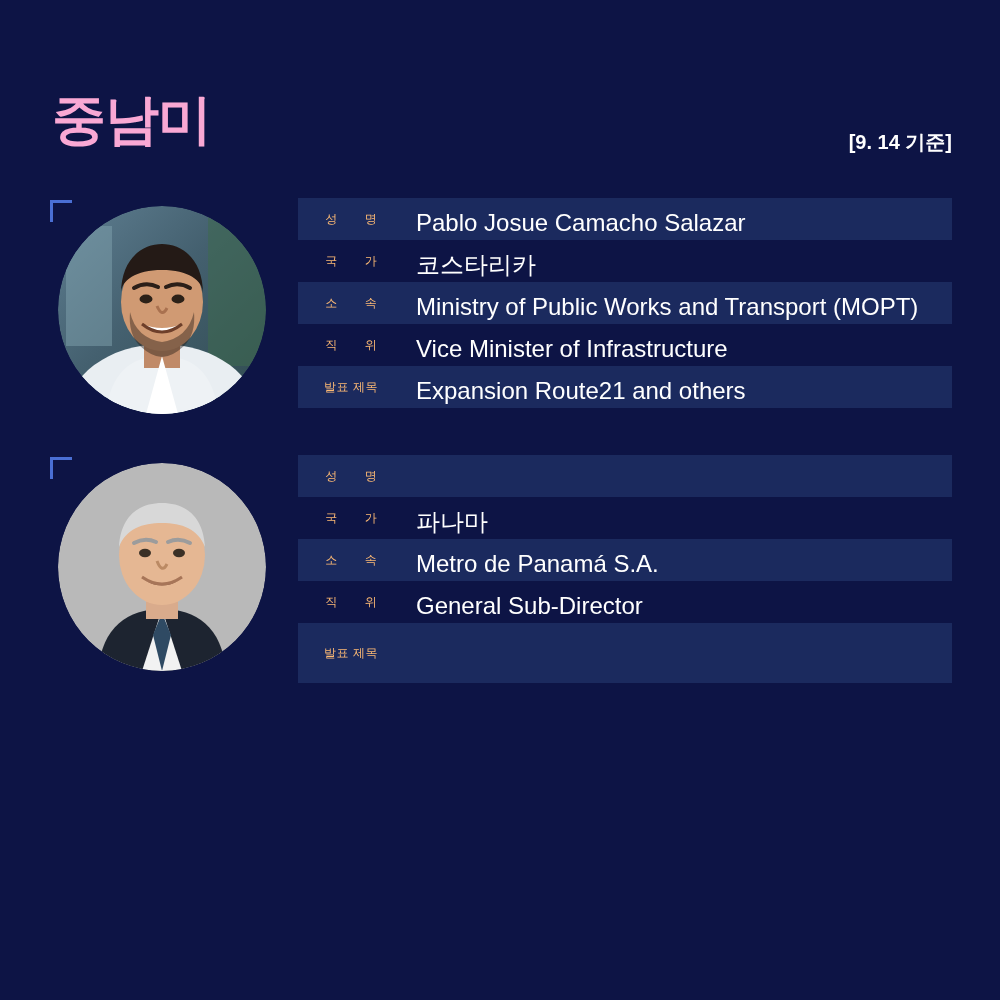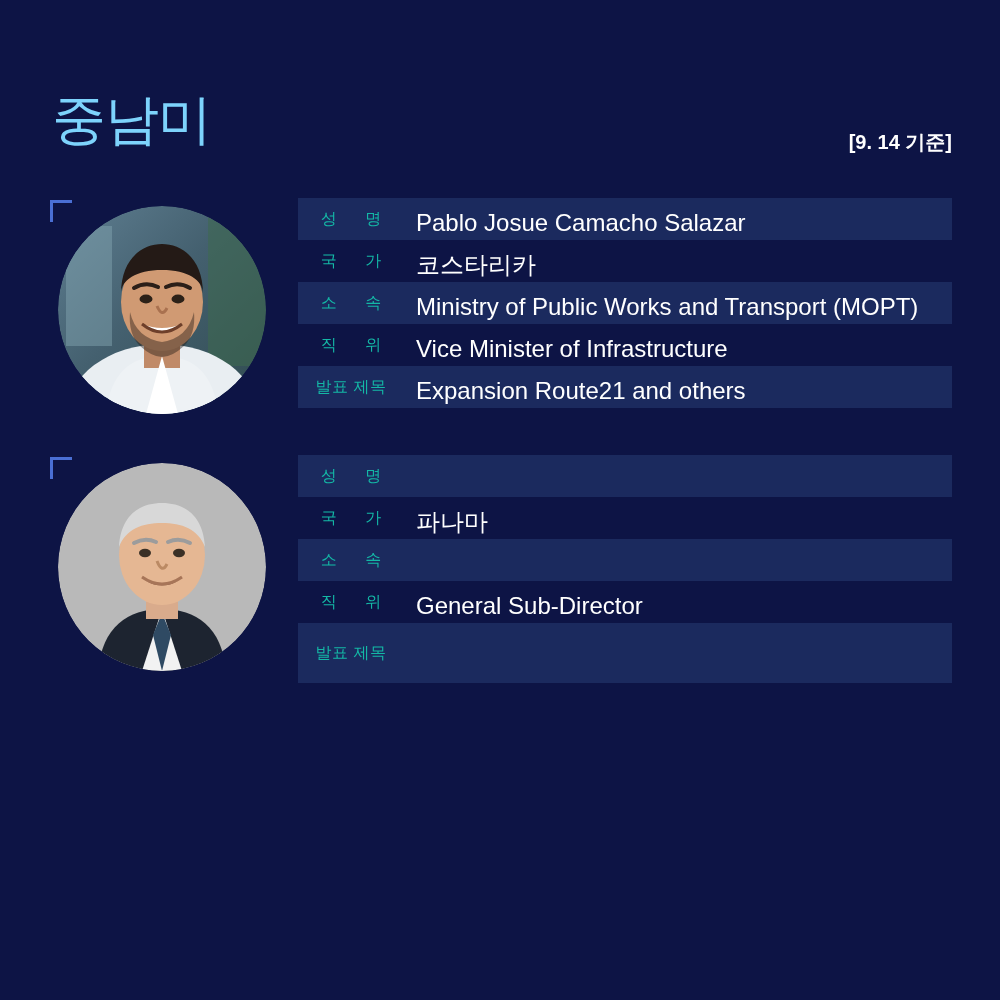--- a/index.html
+++ b/index.html
@@ -34,23 +34,23 @@
     font-size: 25px;
     font-weight: bold;
     letter-spacing: 0.5px;
   }
 
   
   .region-title {
     position: absolute;
     left: 52px;
     top: 92px;
-    color: #7dd3fc;
+    color: #f9a8d4;
     font-size: 54px;
-    font-weight: normal;
+    font-weight: bold;
     letter-spacing: -1px;
     line-height: 1;
   }
   .asof {
     position: absolute;
     right: 48px;
     top: 129px;
     color: #ffffff;
     font-size: 20px;
     font-weight: bold;
@@ -102,22 +102,22 @@
   .row {
     display: flex;
     align-items: stretch;
     min-height: 42px;
   }
   .row.alt { background: #1b2a5e; }
   .row.plain { background: transparent; }
   .cell-label {
     width: 106px;
     flex: 0 0 106px;
-    color: #14b8a6;
-    font-size: 16px;
+    color: #fdba74;
+    font-size: 12px;
     display: flex;
     align-items: center;
     justify-content: center;
     padding: 8px 6px;
     letter-spacing: 0.5px;
   }
   .cell-label.spread {
     letter-spacing: 12px;
     text-indent: 12px;
   }
@@ -237,20 +237,21 @@
     <div class="table">
       <div class="row alt">
         <div class="cell-label spread">성      명</div>
       </div>
       <div class="row plain">
         <div class="cell-label spread">국      가</div>
         <div class="cell-value">파나마</div>
       </div>
       <div class="row alt">
         <div class="cell-label spread">소      속</div>
+        <div class="cell-value">Metro de Panamá S.A.</div>
       </div>
       <div class="row plain">
         <div class="cell-label spread">직      위</div>
         <div class="cell-value">General Sub-Director</div>
       </div>
       <div class="row alt tall">
         <div class="cell-label">발표 제목</div>
       </div>
     </div>
   </div>

